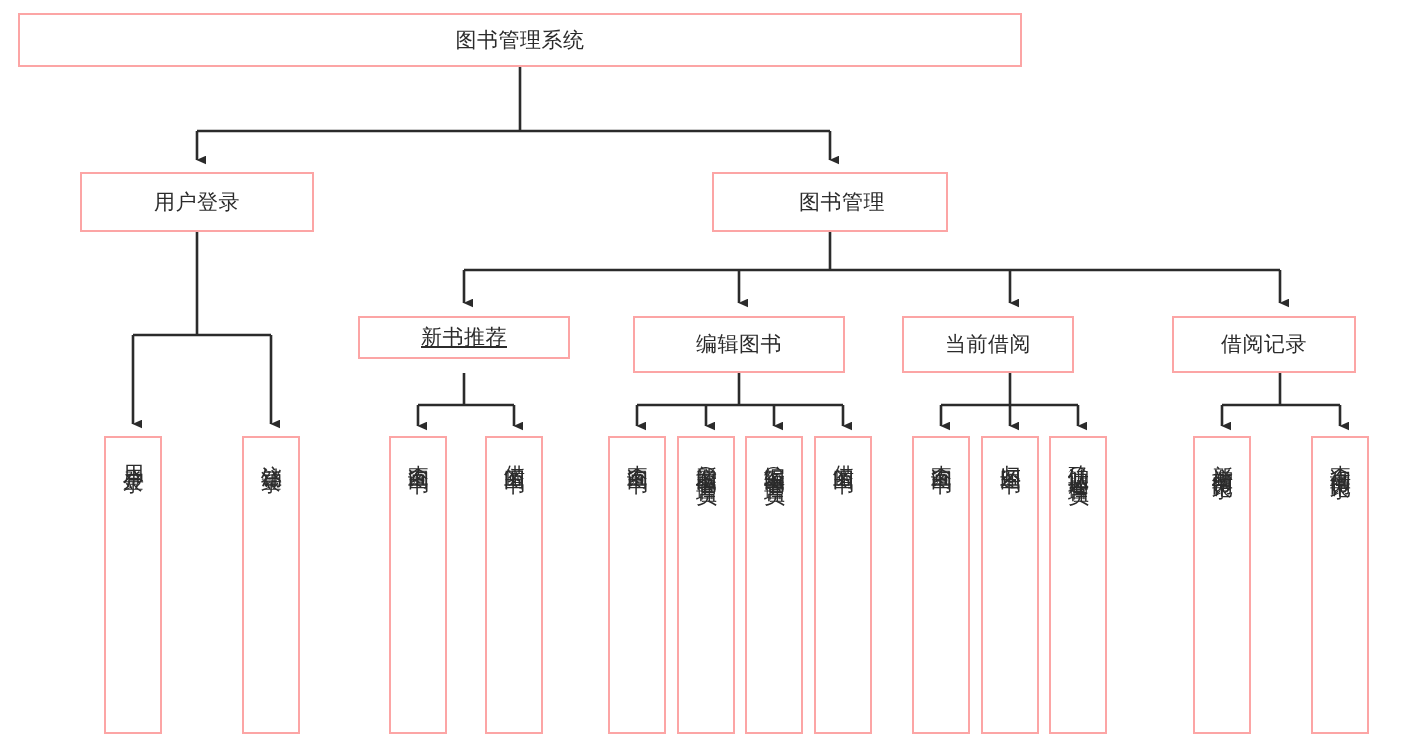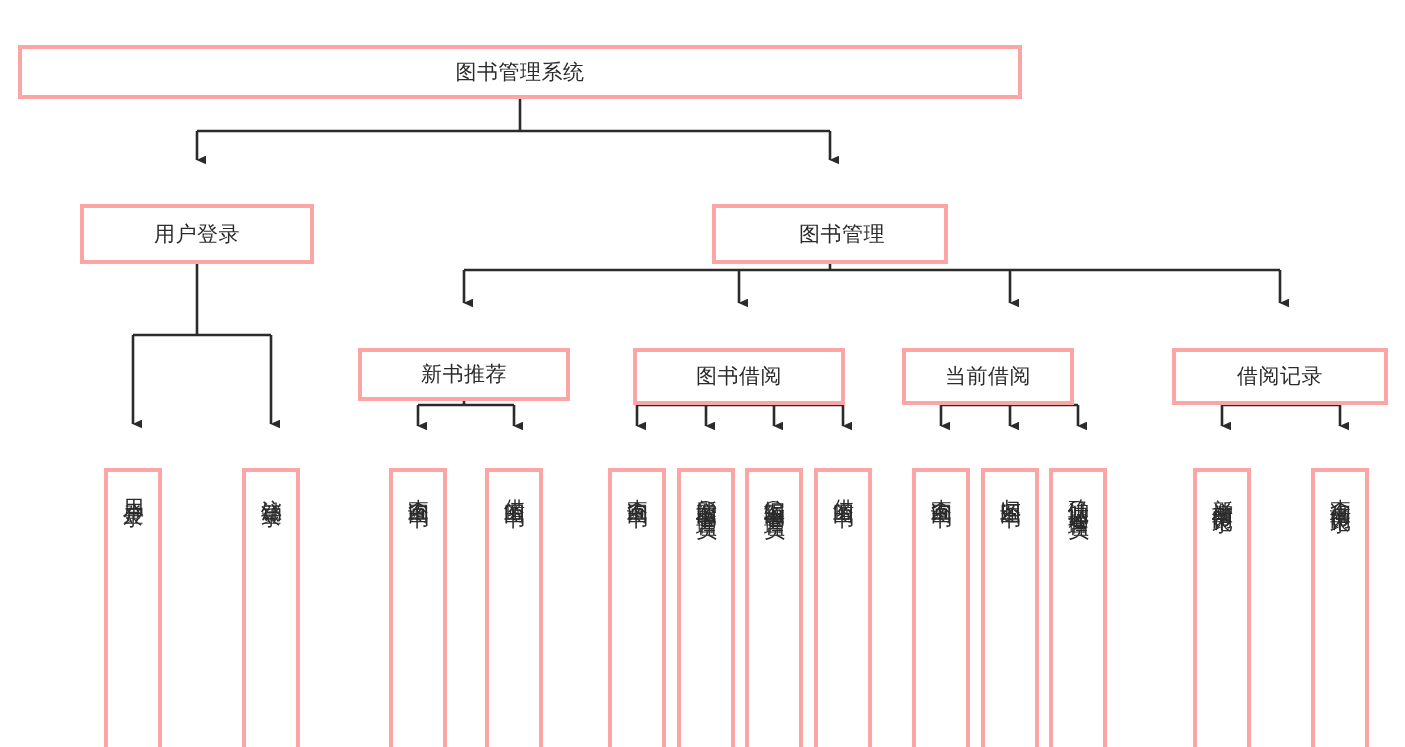--- a/index.html
+++ b/index.html
@@ -21,27 +21,26 @@
     left: 0;
     top: 0;
     width: 1405px;
     height: 747px;
     pointer-events: none;
   }
   .node {
     position: absolute;
     box-sizing: border-box;
     background: #ffffff;
-    border: 4px solid #fca5a5;
+    border: 2px solid #fca5a5;
     display: flex;
     align-items: center;
     justify-content: center;
     color: #2b2b2b;
     z-index: 2;
-    margin-top: 32px;
   }
   .node .label {
     font-size: 21px;
     line-height: 1.15;
     letter-spacing: 0.5px;
     white-space: nowrap;
   }
   
   .node.vertical {
     align-items: flex-start;
@@ -125,30 +124,30 @@
     <span class="label">图书管理系统</span>
   </div>
 
   <div class="node" style="left:80px; top:172px; width:234px; height:60px;">
     <span class="label">用户登录</span>
   </div>
   <div class="node" style="left:712px; top:172px; width:236px; height:60px;padding-left:24px;">
     <span class="label">图书管理</span>
   </div>
 
-  <div class="node" style="left:358px; top:316px; width:212px; height:53px;">
+  <div class="node" style="left:358px; top:316px; width:212px; height:43px;text-decoration:underline;">
     <span class="label">新书推荐</span>
   </div>
   <div class="node" style="left:633px; top:316px; width:212px; height:57px;">
-    <span class="label">图书借阅</span>
+    <span class="label">编辑图书</span>
   </div>
   <div class="node" style="left:902px; top:316px; width:172px; height:57px;">
     <span class="label">当前借阅</span>
   </div>
-  <div class="node" style="left:1172px; top:316px; width:216px; height:57px;">
+  <div class="node" style="left:1172px; top:316px; width:184px; height:57px;">
     <span class="label">借阅记录</span>
   </div>
 
   <div class="node vertical" style="left:104px; top:436px; width:58px; height:298px;">
     <span class="label">用户登录</span>
   </div>
   <div class="node vertical" style="left:242px; top:436px; width:58px; height:298px;">
     <span class="label">注销登录</span>
   </div>
 

